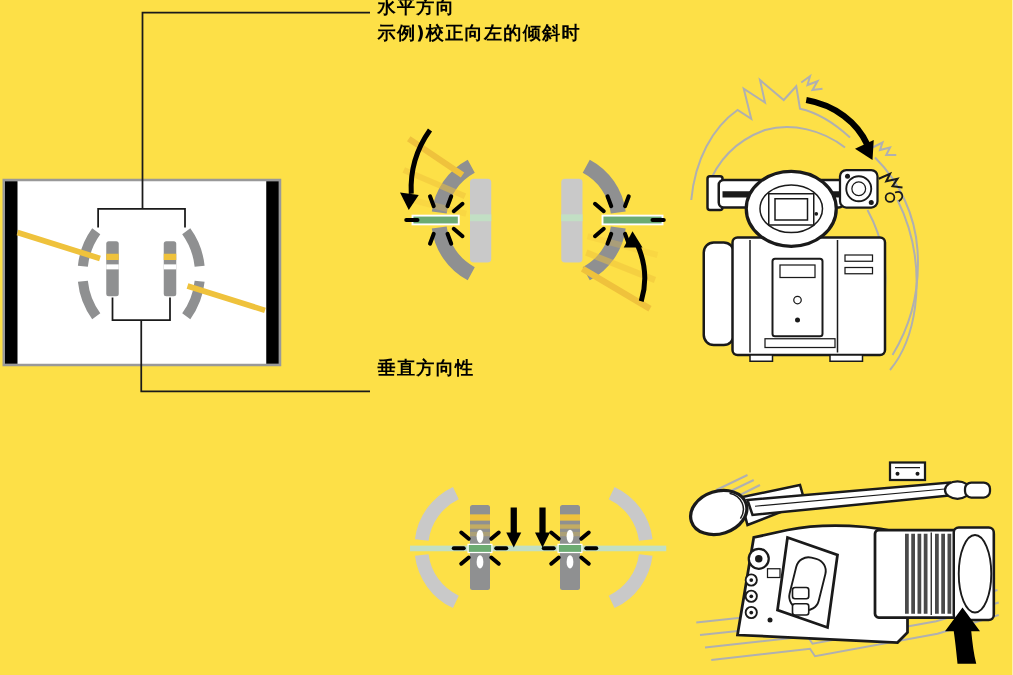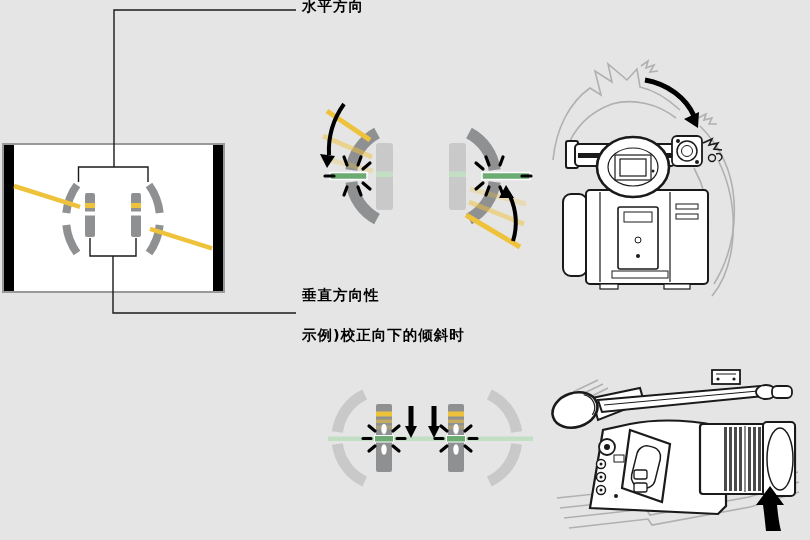--- a/index.html
+++ b/index.html
@@ -1,16 +1,16 @@
 <!DOCTYPE html>
 <html><head>
 <meta charset="utf-8">
 <style>
   html,body{margin:0;padding:0;background:#fff;}
-  #stage{position:relative;width:810px;height:540px;background:#e5e5e5;overflow:hidden;
+  #stage{position:relative;width:810px;height:540px;background:#fde047;overflow:hidden;
          font-family:"DejaVu Sans","Liberation Sans",sans-serif;}
   #stage svg{position:absolute;left:0;top:0;}
   .lbl{position:absolute;left:302px;color:#000;font-weight:bold;font-size:14.5px;
        letter-spacing:1px;white-space:nowrap;line-height:1.1;}
 </style>
 </head>
 <body>
 
 <div id="stage">
 
@@ -266,16 +266,16 @@
       <rect x="634" y="483" width="13" height="9" rx="2" fill="#fff" stroke="#1a1a1a" stroke-width="1.3"></rect>
       <rect x="614" y="455" width="10" height="7" fill="#fff" stroke="#1a1a1a" stroke-width="1"></rect>
       <circle cx="616" cy="496" r="2" fill="#1a1a1a"></circle>
     </g>
 
     <path d="M756,505 L770,486 L784,505 L777,505 C778,515 779,523 781,531 L766,531 C765,521 764,512 763,505 Z" fill="#000"></path>
   </g>
 </svg>
 
 <div class="lbl" style="top:-1px">水平方向</div>
+<div class="lbl" style="top:20px">示例)校正向左的倾斜时</div>
 <div class="lbl" style="top:288px">垂直方向性</div>
-<div class="lbl" style="top:328px">示例)校正向下的倾斜时</div>
 
 </div>
 
 </body></html>

